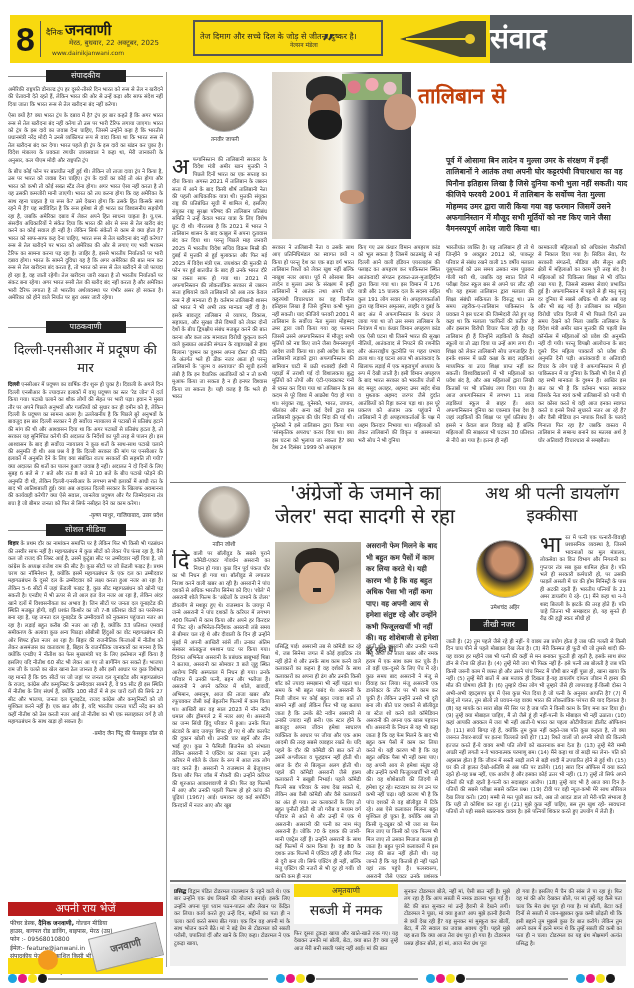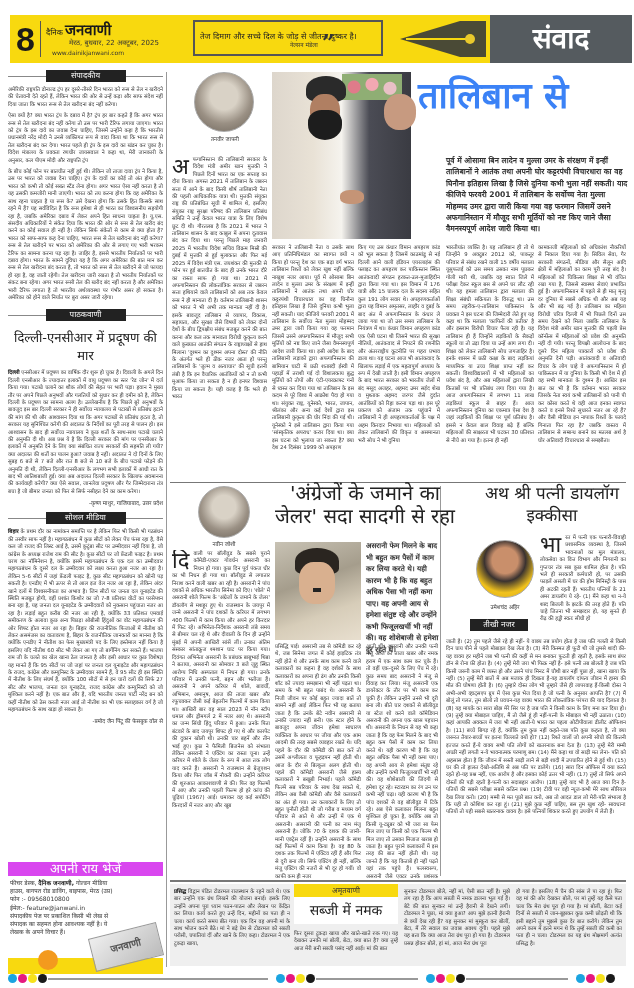--- a/index.html
+++ b/index.html
@@ -11,59 +11,59 @@
   .page-num { position: absolute; left: 6px; top: 6px; font: bold 34px "Liberation Sans", sans-serif; color: #1a1a1a; line-height: 36px; }
   .mast-divider { position: absolute; left: 30px; top: 6px; width: 1px; height: 36px; background: #555; }
   .paper-name { position: absolute; left: 36px; top: 4px; font: bold 15px "DejaVu Sans", sans-serif; color: #1a1a1a; }
   .paper-name small { font-size: 8px; font-weight: normal; margin-right: 2px; }
   .paper-date { position: absolute; left: 36px; top: 23px; font-size: 7px; color: #333; margin-left: 23px; }
   .paper-web { position: absolute; left: 42px; top: 34px; font-size: 6px; color: #333; }
   .quote-box { position: absolute; left: 183px; top: 5px; width: 190px; height: 36px; border: 2px solid #555; background: #f8d90f; padding: 9px 5px; font-size: 8px; line-height: 12px; color: #222; }
   .quote-author { position: absolute; left: 280px; top: 26px; font-size: 6px; color: #333; }
   .quote-mark { position: absolute; left: 312px; top: 14px; font: bold 22px "DejaVu Serif", serif; color: #333; }
   .pen-shape { position: absolute; left: 390px; top: 0; width: 86px; height: 48px; }
-  .brand-box { position: absolute; left: 480px; top: 0; width: 142px; height: 48px; background: #555b5f; color: #fff; font: bold 28px "DejaVu Sans", sans-serif; text-align: center; line-height: 48px; }
+  .brand-box { position: absolute; left: 480px; top: 0; width: 142px; height: 48px; background: #555b5f; color: #fff; font: bold 28px "DejaVu Sans", sans-serif; text-align: left; line-height: 48px; }
 
   
   .section-tag { display: block; margin: 0 auto; width: 80px; background: #222; color: #fff; font-size: 8px; text-align: center; line-height: 12px; }
   .tag-line { position: relative; height: 16px; }
   .tag-line:before { content: ""; position: absolute; left: 0; right: 0; top: 6px; height: 1px; background: #888; }
   .tag-line .section-tag { position: relative; }
   .hl { font-family: "DejaVu Sans", sans-serif; color: #222; text-align: center; font-weight: normal; }
   .body-text { font-size: 5.3px; line-height: 7.4px; color: #333; text-align: justify; }
   .body-text b { color: #111; }
   .col-rule { position: absolute; width: 1px; background: #999; }
   .h-rule { position: absolute; height: 2px; background: #777; }
 
   
   .left-col { position: absolute; left: 8px; top: 70px; width: 155px; }
   .editorial-hl { font-size: 19px; line-height: 24px; margin: 3px 0 4px; }
   .pullquote { float: left; width: 70px; font-size: 8px; line-height: 11.5px; font-weight: bold; color: #222; margin: 2px 5px 2px 0; }
   .left-col .body-text { margin-bottom: 4px; }
   .sub-hl { font-size: 13px; line-height: 18px; margin: 4px 6px 4px; }
   .byline { text-align: right; font-size: 5.5px; color: #333; margin-bottom: 5px; }
   .send-box { position: absolute; left: 8px; top: 862px; width: 155px; height: 112px; }
-  .send-title { background: #d946ef; color: #fff; font-size: 13px; text-align: center; line-height: 14px; }
+  .send-title { background: #b91c1c; color: #fff; font-size: 11px; text-align: center; line-height: 14px; margin-top: 40px; }
   .send-text { font-size: 6px; line-height: 8.2px; color: #333; padding: 3px 2px; width: 110px; }
   .send-text b { color: #111; }
   .send-yellow { position: absolute; left: 0; bottom: 0; width: 155px; height: 16px; background: #f8d90f; }
   .send-paper { position: absolute; right: 2px; bottom: 10px; width: 70px; height: 34px; background: linear-gradient(150deg,#eee,#bbb); border: 1px solid #999; transform: rotate(-14deg); font: bold 10px "DejaVu Sans", sans-serif; color: #555; text-align: center; line-height: 30px; }
   .send-dot { position: absolute; left: 30px; bottom: 4px; width: 20px; height: 20px; border-radius: 50%; background: #f39a1e; }
 
   
   .author-photo { position: absolute; border-radius: 50%; background: radial-gradient(circle at 50% 40%, #d9d2c6 0 30%, #9a9084 60%, #6a6258 100%); border: 1px solid #aaa; }
   .author-name { position: absolute; font-size: 5.5px; color: #333; text-align: center; }
   .main-photo { position: absolute; left: 272px; top: 72px; width: 139px; height: 167px; background: linear-gradient(90deg, #ddd6cc 0%, #e9e2d6 30%, #f5f3ee 50%, #4b4c55 70%, #3a3b42 100%); }
   .main-photo .turban { position: absolute; left: 34px; top: 4px; width: 40px; height: 26px; border-radius: 50% 50% 30% 30%; background: #2a2a2a; }
   .main-photo .face1 { position: absolute; left: 38px; top: 22px; width: 30px; height: 34px; border-radius: 45%; background: #b07f62; }
   .main-photo .beard { position: absolute; left: 36px; top: 38px; width: 34px; height: 30px; border-radius: 40% 40% 50% 50%; background: #1d1d1d; }
   .main-photo .face2 { position: absolute; left: 112px; top: 22px; width: 32px; height: 36px; border-radius: 45%; background: #c79a80; }
   .main-photo .flowers { position: absolute; left: 70px; top: 2px; width: 60px; height: 26px; background: radial-gradient(circle at 20% 50%, #e07b8a 0 6px, transparent 7px), radial-gradient(circle at 50% 40%, #f2a8b2 0 6px, transparent 7px), radial-gradient(circle at 80% 55%, #e9c0c6 0 6px, transparent 7px), #8fae74; }
   .main-photo .hands { position: absolute; left: 68px; top: 118px; width: 24px; height: 14px; border-radius: 40%; background: #c59476; }
-  .taliban-hl { position: absolute; left: 418px; top: 78px; width: 210px; font-size: 36px; line-height: 36px; text-align: left; font-weight: bold; color: #3b82f6; }
+  .taliban-hl { position: absolute; left: 418px; top: 78px; width: 210px; font-size: 21px; line-height: 36px; text-align: left; font-weight: bold; color: #c2410c; }
   .taliban-deck { position: absolute; left: 446px; top: 155px; width: 182px; font-size: 7.6px; line-height: 11.4px; font-weight: bold; color: #333; }
   .drop-cap { float: left; font-size: 22px; line-height: 22px; margin: 0 4px 0 0; color: #222; }
   .tb-col { position: absolute; }
 
   
   .asrani-hl { position: absolute; left: 270px; top: 482px; width: 190px; font-size: 20px; line-height: 23px; }
   .asrani-photo { position: absolute; left: 275px; top: 542px; width: 86px; height: 98px; background: linear-gradient(160deg, #c8c2b4 0%, #a59d8c 40%, #d7cdb9 70%, #e8dfcf 100%); }
   .asrani-photo .hair { position: absolute; left: 20px; top: 6px; width: 44px; height: 26px; border-radius: 50% 50% 20% 20%; background: #2a2520; }
   .asrani-photo .face { position: absolute; left: 24px; top: 20px; width: 36px; height: 42px; border-radius: 40%; background: #d9b08f; }
   .asrani-photo .mus { position: absolute; left: 38px; top: 46px; width: 8px; height: 4px; background: #222; }
@@ -105,21 +105,21 @@
 </div>
 
 <div class="left-col">
   <div class="tag-line">
       <span class="section-tag">संपादकीय</span>
     </div>
   <p class="body-text">अमेरिकी राष्ट्रपति डोनाल्ड ट्रंप हर दूसरे-तीसरे दिन भारत को रूस से तेल न खरीदने की चेतावनी देते रहते हैं, लेकिन भारत की ओर से उन्हें कड़ा और साफ संदेश नहीं दिया जाता कि भारत रूस से तेल खरीदना बंद नहीं करेगा।</p>
   <p class="body-text">ऐसा क्यों है? क्या भारत ट्रंप के दबाव में है? ट्रंप हर बार कहते हैं कि अगर भारत रूस से तेल खरीदना बंद नहीं करेगा तो उस पर भारी टैरिफ लगाया जाएगा। भारत को ट्रंप के इस दावे का जवाब देना चाहिए, जिसमें उन्होंने कहा है कि भारतीय प्रधानमंत्री नरेंद्र मोदी ने उनसे व्यक्तिगत रूप से वादा किया था कि भारत रूस से तेल खरीदना बंद कर देगा। भारत पहले ही ट्रंप के इस दावे का खंडन कर चुका है। विदेश मंत्रालय के प्रवक्ता रणधीर जायसवाल ने कहा था, मेरी जानकारी के अनुसार, कल पीएम मोदी और राष्ट्रपति ट्रंप</p>
   <p class="body-text" style="clear:both">के बीच कोई फोन पर बातचीत नहीं हुई थी। लेकिन जो ताजा दावा ट्रंप ने किया है, उस पर भारत को जवाब देना चाहिए। ट्रंप के दावों का कोई तो अंत होगा और भारत को कभी तो कोई सख्त स्टैंड लेना होगा। अगर भारत ऐसा नहीं करता है तो यह उसकी कमजोरी मानी जाएगी। भारत को तय करना होगा कि वह अमेरिका के साथ रहना चाहता है या रूस के? उसे देखना होगा कि उसके हित किसके साथ रहने में हैं? यह सर्वविदित है कि रूस हमेशा से ही भारत का विश्वसनीय सहयोगी रहा है, जबकि अमेरिका दबाव में लेकर अपने हित साधना चाहता है। यू.एस. संसदीय अधिकारियों ने संकेत दिया कि भारत की ओर से रूस से तेल खरीद बंद करने का कोई सवाल ही नहीं है। लेकिन सिर्फ संकेतों से काम से क्या होता है? भारत को साफ-साफ कह देना चाहिए, भारत रूस से तेल खरीदना बंद नहीं करेगा? रूस से तेल खरीदने पर भारत को अमेरिका की ओर से लगाए गए भारी भरकम टैरिफ का सामना करना पड़ रहा है। जाहिर है, इससे भारतीय निर्यातकों पर भारी दबाव होगा। भारत के सामने दुविधा यह है कि अगर अमेरिका की बात मान कर रूस से तेल खरीदना बंद करता है, तो भारत को रूस से तेल खरीदने से जो फायदा हो रहा है, वह जाती रहेगी। तेल खरीदना जारी रखता है तो भारतीय निर्यातकों पर संकट बना रहेगा। अगर भारत रूसी तेल की खरीद बंद नहीं करता है और अमेरिका भारी टैरिफ लगाता है तो भारतीय अर्थव्यवस्था पर गंभीर असर हो सकता है। अमेरिका को होने वाले निर्यात पर बुरा असर जारी रहेगा।</p>
 
-  <div class="tag-line" style="margin-top:8px">
+  <div class="tag-line" style="margin-top:20px">
       <span class="section-tag">पाठकवाणी</span>
     </div>
   <h2 class="hl sub-hl">दिल्ली-एनसीआर में प्रदूषण की मार</h2>
   <p class="body-text"><b>दिल्ली</b> <span>एनसीआर में प्रदूषण का वार्षिक दौर शुरू हो चुका है। दिवाली के अगले दिन दिल्ली एनसीआर के ज्यादातर इलाकों में वायु प्रदूषण का स्तर 'रेड जोन' में दर्ज किया गया। पटाखे चलाने का शौक लोगों की सेहत पर भारी पड़ा। हवान ने मुख्य तौर पर अपने पिछले अनुभवों और गलतियों को सुधार कर ही दमीन को है, लेकिन दिल्ली के प्रदूषण का सामना अलग है। उल्लेखनीय है कि पिछले बुरे अनुभवों के बावजूद इस बार दिल्ली सरकार ने ही सर्वोच्च न्यायालय से पटाखों से प्रतिबंध हटाने की मांग की थी और आश्वासन दिया था कि अगर पटाखों से प्रतिबंध हटता है, तो सरकार यह सुनिश्चित करेगी की अदालत के निर्देशों का पूरी तरह से पालन हो। इस आश्वासन के बाद ही सर्वोच्च न्यायालय ने कुछ शर्तों के साथ-साथ पटाखे चलाने की अनुमति दी थी। अब प्रश्न ये है कि दिल्ली सरकार की मांग पर एनसीआर के इलाकों में अनुमति देने के लिए क्या संबंधित राज्य सरकारों की सहमति ली गयी? क्या अदालत की शर्तों का पालन हुआ? जवाब है नहीं। अदालत ने दो दिनों के लिए सुबह 6 बजे से 7 बजे और रात 8 बजे से 10 बजे के बीच पटाखे फोड़ने की अनुमति दी थी, लेकिन दिल्ली-एनसीआर के लगभग सभी इलाकों में आधी रात के बाद भी आतिशबाजी हुई। क्या अब अदालत दिल्ली सरकार के खिलाफ अवमानना की कार्यवाही करेगी? क्या ऐसे सवाल, जानलेवा प्रदूषण और गैर जिम्मेदाराना तंत्र बचा है जो बीमार जनता को फिर से सिर्फ नसीहत देने का काम करेगा।</span></p>
   <div class="byline">-कृष्ण माथुर, गाजियाबाद, उत्तर प्रदेश</div>
 
   <div class="tag-line">
       <span class="section-tag">सोशल मीडिया</span>
     </div>
   <p class="body-text"><b>बिहार</b> <span>के प्रथम दौर का नामांकन समाप्ति पर है लेकिन फिर भी किसी भी गठबंधन की तस्वीर साफ नहीं है। महागठबंधन में कुछ सीटों को लेकर पेंच फंसा रहा है, वैसे कल जो राजद की लिस्ट आई है, उसमें कुटुंबा सीट पर उम्मीदवार नहीं दिया है, जो कांग्रेस के अध्यक्ष राजेश राम की सीट है। कुछ सीटों पर जो फ्रेंडली फाइट है। प्रथम चरण का नॉमिनेशन है, क्योंकि इसमें महागठबंधन के एक दल का उम्मीदवार महागठबंधन के दूसरे दल के उम्मीदवार को लक्ष्य करता हुआ नजर आ रहा है। लेकिन 5-6 सीटों में जहां फ्रेंडली फाइट है, कुछ सीट महागठबंधन को खोनी पड़ सकती है। एनडीए में भी ऊपर से तो आल इज वेल नजर आ रहा है, लेकिन अंदर खाने दलों में विश्वसनीयता का अभाव है। जिन सीटों पर जनता दल यूनाइटेड की स्थिति मजबूत होगी, वहीं प्रशांत किशोर का जो 7-8 प्रतिशत वोटों का परसेप्शन बना रहा है, यह जनता दल यूनाइटेड के उम्मीदवारों को नुकसान पहुंचाता नजर आ रहा है। लड़ाई बहुत करीब की नजर आ रही है, क्योंकि 33 प्रतिशत एमवाई समीकरण के अलावा कुछ अन्य पिछड़ा ओबीसी हिंदुओं का वोट महागठबंधन की ओर शिफ्ट होता नजर आ रहा है। बिहार की राजनीतिक फिजाओं में नीतीश को लेकर असमंजस का वातावरण है, बिहार के राजनीतिक जानकारों का मानना है कि क्योंकि एनडीए ने नीतीश का फेस मुख्यमंत्री पद के लिए इस्तेमाल नहीं किया है इसलिए यदि नीतीश 60 सीट भी लेकर आ गए तो बार्गेनिंग कर सकते हैं। भाजपा राम जी के चलते का खेल खाना ठेल जानता है और इसी आधार पर कुछ विशेषज्ञ यह मानते हैं कि 95 सीटों पर जो जहां पर जनता दल यूनाइटेड और महागठबंधन के राजद, कांग्रेस और कम्युनिस्ट के उम्मीदवार सामने हैं, वे 95 सीट ही इस स्थिति में नीतीश के लिए संघर्ष हैं, क्योंकि 100 सीटों में से इन चारों दलों की सिर्फ 27 सीट और भाजपा, जनता दल यूनाइटेड, राजद कांग्रेस और कम्युनिस्टों को जो मुश्किल करने नहीं है। एक बात और है, यदि भारतीय जनता पार्टी नरेंद्र बन को कहीं नीतीश को ठेस करती नजर आई तो नीतीश का भी एक सलाहकार वर्ग है जो महागठबंधन के साथ खड़ा हो सकता है।</span></p>

